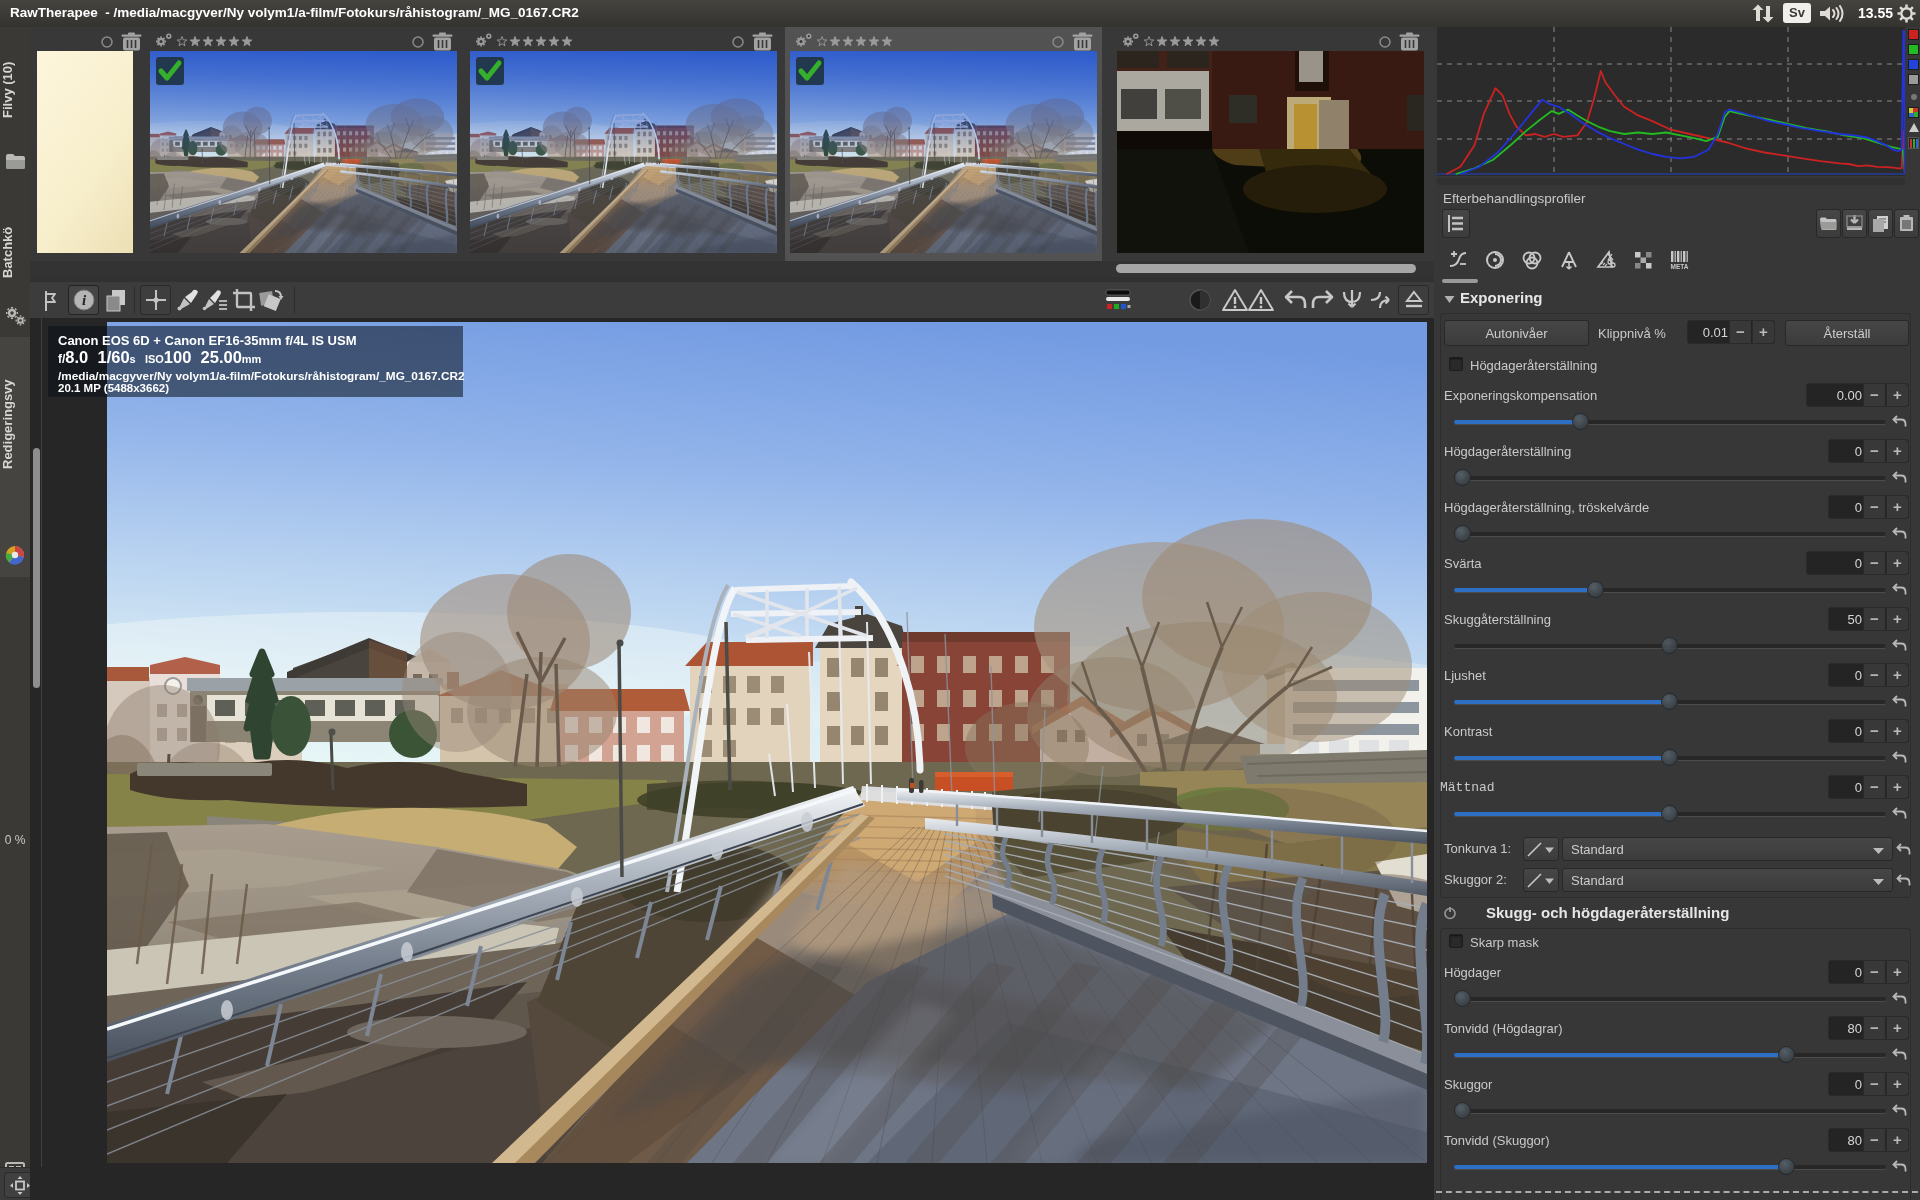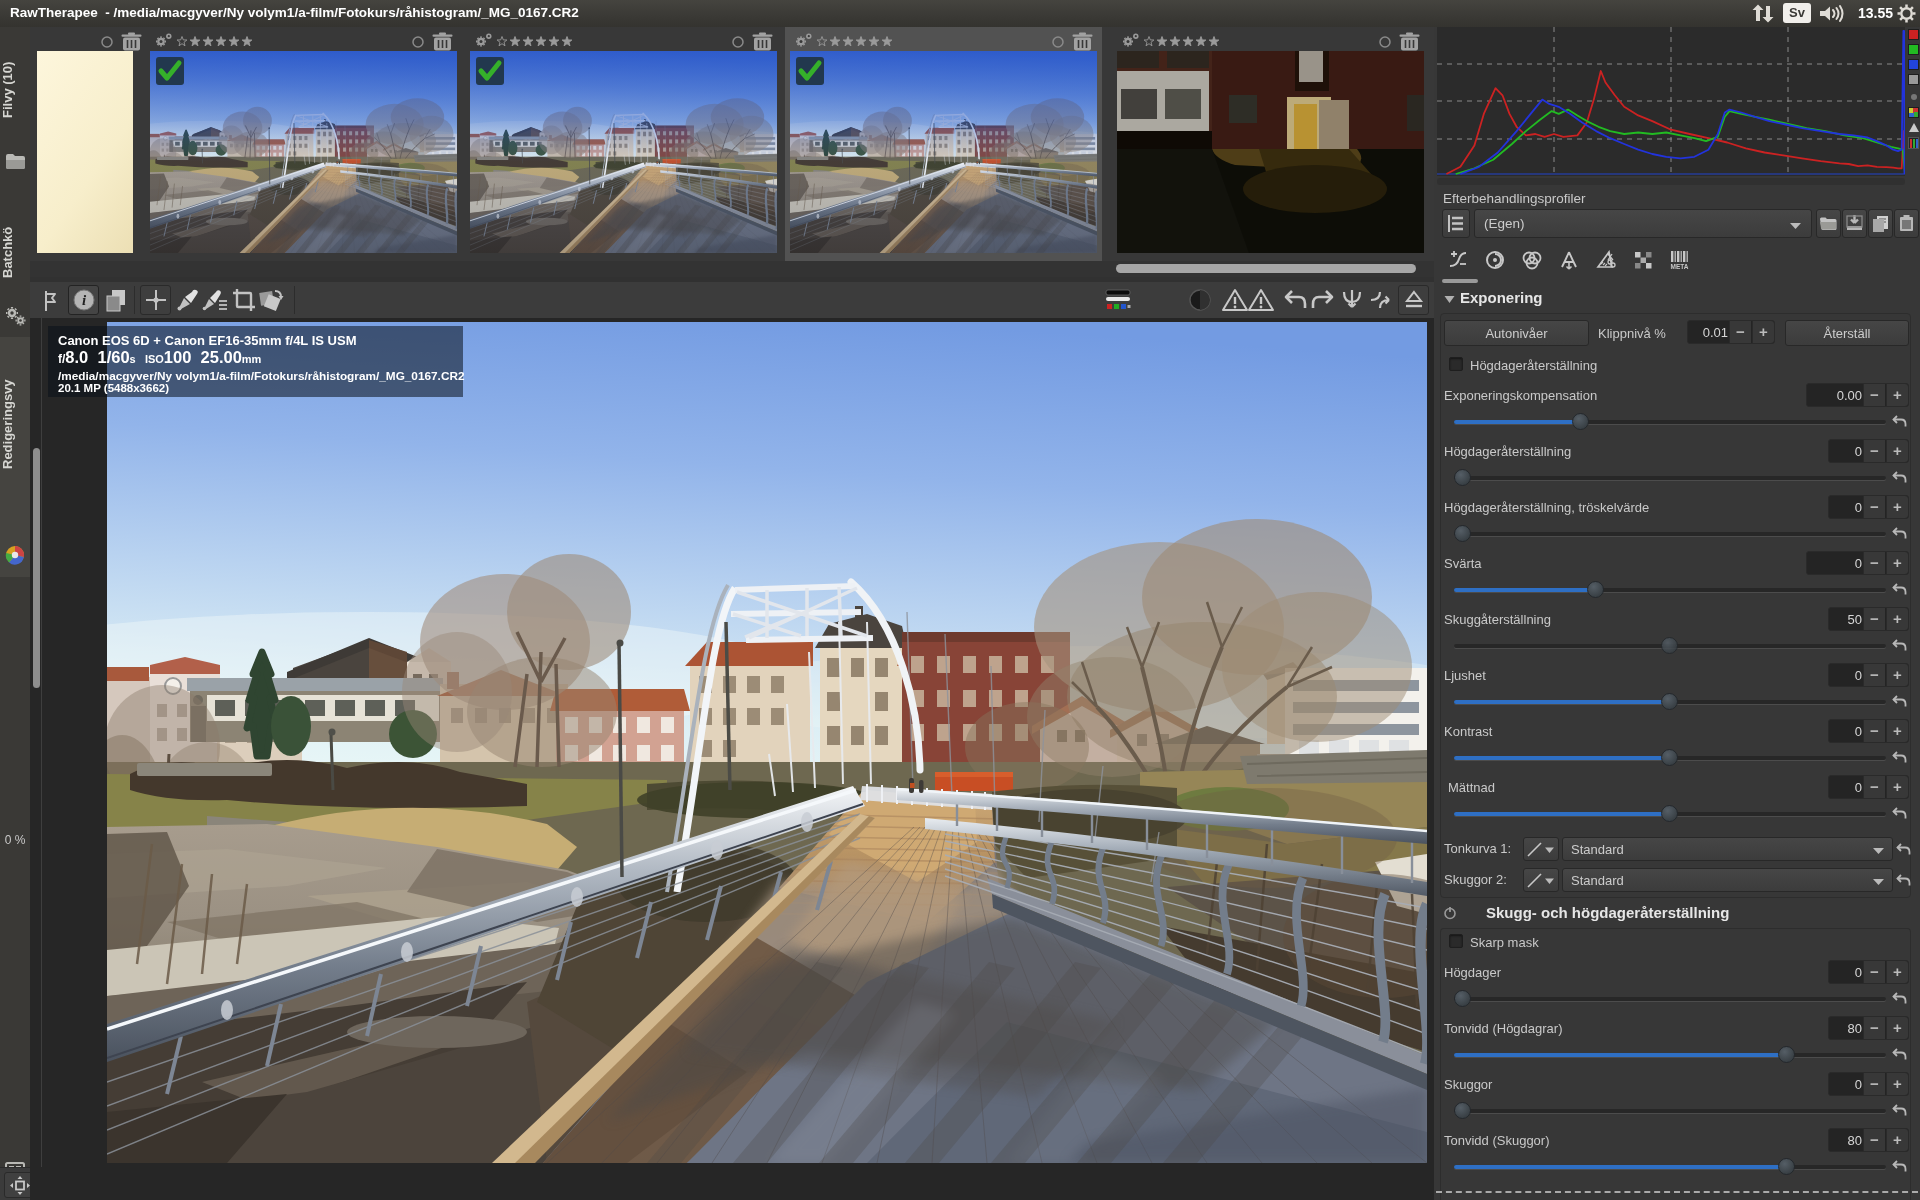--- a/index.html
+++ b/index.html
@@ -2269,26 +2269,20 @@
       </div>
 <div style="position:absolute;left:3px;top:151px;width:468px;height:7px;background:#303030;border-radius:3px;"></div>
 <div class="rp-label" style="left:9px;top:164px;font-size:13.5px;">Efterbehandlingsprofiler</div>
 <div class="btn" style="left:8px;top:182px;width:28px;height:29px;"></div>
 <svg class="ico" style="left:13px;top:187px" width="18" height="19" viewBox="0 0 18 19">
  <path d="M2 1 V18" stroke="#c2c2c2" stroke-width="2"></path>
  <g stroke="#c2c2c2" stroke-width="2.6">
           <path d="M5 4 H16 M5 9.5 H16 M5 15 H16"></path>
         </g>
       </svg>
-<div class="btn" style="left:40px;top:182px;width:338px;height:29px;text-align:left;">
- <span style="position:absolute;left:9px;top:6px;font-size:13.5px;">(Egen)</span>
- <svg style="position:absolute;right:9px;top:12px" width="12" height="8">
-          <path d="M0 1 L11 1 L5.5 7 Z" fill="#bbb"></path>
-        </svg>
-      </div>
 <div class="btn" style="left:382px;top:182px;width:25px;height:29px;"></div>
       <svg class="ico" style="left:385px;top:187px" width="19" height="19" viewBox="0 0 19 19">
         <path d="M1 5 q0-1.5 1.5-1.5 h4 l1.5 1.5 h8 q1.5 0 1.5 1.5 v8 q0 1.5 -1.5 1.5 h-12 q-1.5 0 -1.5-1.5 Z" fill="#c2c2c2"></path>
         <path d="M1 8 h16 v6 q0 1.5 -1.5 1.5 h-12 q-1.5 0 -1.5-1.5 Z" fill="#9a9a96"></path>
       </svg>
 <div class="btn" style="left:408px;top:182px;width:25px;height:29px;"></div>
       <svg class="ico" style="left:411px;top:187px" width="19" height="19" viewBox="0 0 19 19">
         <rect x="2" y="12" width="15" height="4" fill="#b8b8b8"></rect>
         <path d="M9.5 1 V9 M9.5 9 L6 5.5 M9.5 9 L13 5.5" stroke="#b8b8b8" stroke-width="2.4" fill="none"></path>
         <rect x="2" y="2" width="15" height="11" fill="none" stroke="#888" stroke-width="1.3"></rect>
@@ -2452,21 +2446,21 @@
         <span class="minus">−</span>
         <span class="plus">+</span>
       </div>
 <div class="sl-track" style="left:20px;top:729px;width:432px;"></div>
 <div class="sl-fill" style="left:20px;top:729px;width:216px;"></div>
 <div class="sl-handle" style="left:227px;top:722px;"></div>
 <svg class="ico" style="left:458px;top:724px" width="15" height="13" viewBox="0 0 15 13">
         <path d="M5 1 L1.5 4.5 L5 8" stroke="#b8b8b8" stroke-width="1.8" fill="none"></path>
         <path d="M1.5 4.5 H9 Q13.5 4.5 13.5 9 V11.5" stroke="#b8b8b8" stroke-width="1.8" fill="none"></path>
       </svg>
-<div class="rp-label" style="left:14px;top:753px;">Mättnad</div>
+<div class="rp-label" style="left:6px;top:753px;font-family:Liberation Mono, monospace;">Mättnad</div>
 <div class="spin" style="left:394px;top:748px;width:81px;">
         <span class="val">0</span>
         <span class="minus">−</span>
         <span class="plus">+</span>
       </div>
 <div class="sl-track" style="left:20px;top:785px;width:432px;"></div>
 <div class="sl-fill" style="left:20px;top:785px;width:216px;"></div>
 <div class="sl-handle" style="left:227px;top:778px;"></div>
 <svg class="ico" style="left:458px;top:780px" width="15" height="13" viewBox="0 0 15 13">
         <path d="M5 1 L1.5 4.5 L5 8" stroke="#b8b8b8" stroke-width="1.8" fill="none"></path>

